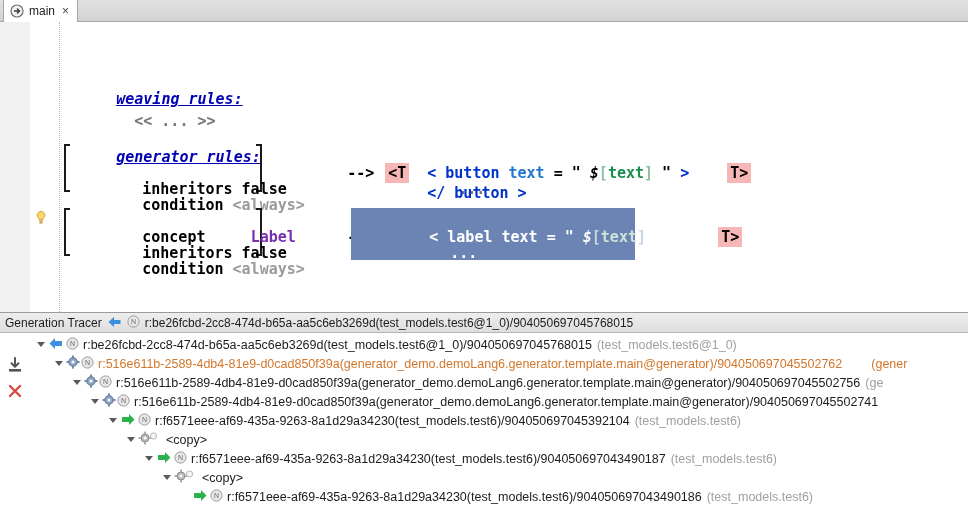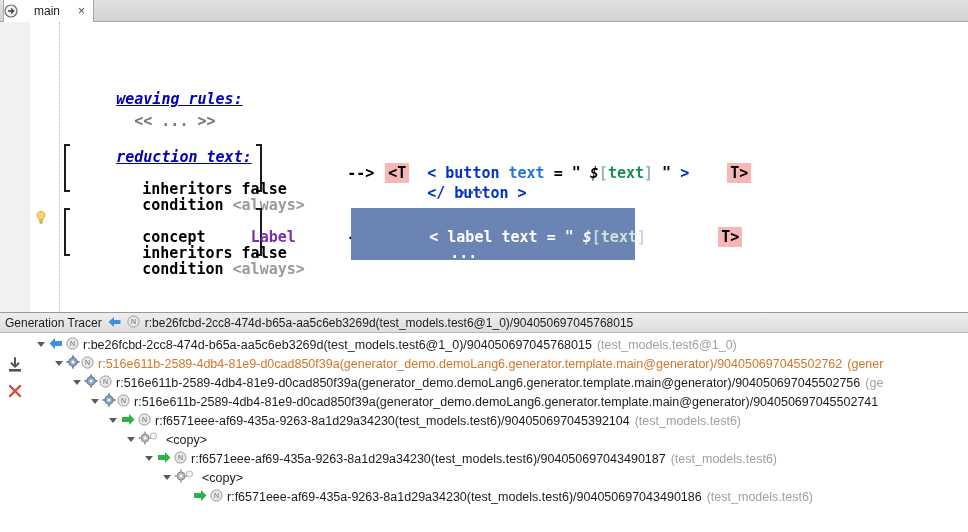--- a/index.html
+++ b/index.html
@@ -13,22 +13,22 @@
   #app { position: relative; width: 968px; height: 532px; }
 
   
   .tabbar {
     position: absolute; top: 0; left: 0; width: 968px; height: 22px;
     background: linear-gradient(#e2e2e2, #d2d2d2);
     border-bottom: 1px solid #a7a7a7;
   }
   .tab {
     position: absolute; top: 0; left: 3px; height: 22px;
-    display: flex; align-items: center; gap: 16px;
-    padding: 0 8px 0 0;
+    display: flex; align-items: center; gap: 5px;
+    padding: 0 8px 0 6px;
     background: #ffffff;
     border: 1px solid #a7a7a7; border-bottom: none; border-top: none;
     border-radius: 0 0 0 0;
   }
   .tab-label { font-size: 12px; color: #1c1c1c; }
   .tab-close {
     font-size: 12px; color: #4b4b4b; line-height: 1; cursor: pointer;
     padding-left: 2px;
   }
   .tab-icon { width: 14px; height: 14px; display: block; }
@@ -173,21 +173,21 @@
     <div class="code">
 
       <div class="ln" style="left:44px; top:50px;">
         <span class="kw-section">weaving rules:</span>
       </div>
       <div class="ln" style="left:62px; top:72px;">
         <span class="ellipsis">&lt;&lt; ... &gt;&gt;</span>
       </div>
 
       <div class="ln" style="left:44px; top:108px;">
-        <span class="kw-section">reduction text:</span>
+        <span class="kw-section">generator rules:</span>
       </div>
 
       <div class="bracket" style="left:64px; top:122px; height:48px;"></div>
       <div class="bracket right" style="left:256px; top:122px; height:48px;"></div>
 
       <div class="ln" style="left:70px; top:140px;">
         <span class="tokbold">inheritors</span><span class="tokbold"> </span><span class="tokbold">false</span>
       </div>
       <div class="ln" style="left:70px; top:156px;">
         <span class="tokbold">condition</span><span class="tokbold"> </span><span class="gray-tok">&lt;always&gt;</span>
@@ -328,21 +328,21 @@
               </g>
             </svg>
         </span>
         <span class="ico" style="margin-left:1px;">
           <svg width="13" height="13" viewBox="0 0 13 13">
               <circle cx="6.5" cy="6.5" r="5.6" fill="#e8e8e8" stroke="#9a9a9a" stroke-width="1"></circle>
               <text x="6.5" y="9.3" font-size="7" fill="#6a6a6a" text-anchor="middle" font-family="Liberation Sans, sans-serif">N</text>
             </svg>
         </span>
         <span class="tlabel orange">r:516e611b-2589-4db4-81e9-d0cad850f39a(generator_demo.demoLang6.generator.template.main@generator)/904050697045502762</span>
-        <span class="tlabel orange" style="padding-left:5px;">(gener</span>
+        <span class="tlabel orange" style="padding-left:5px;margin-left:24px;">(gener</span>
       </div>
 
       <div class="trow" style="top:40px; left:41px;">
         <span class="twist"></span>
         <span class="ico">
           <svg width="14" height="14" viewBox="0 0 14 14">
               <circle cx="7" cy="7" r="4.2" fill="#8aa4c4" stroke="#5b7596" stroke-width="1.1"></circle>
               <circle cx="7" cy="7" r="1.6" fill="#ffffff"></circle>
               <g fill="#5b7596">
                 <rect x="6.2" y="0.4" width="1.6" height="2.4"></rect>

